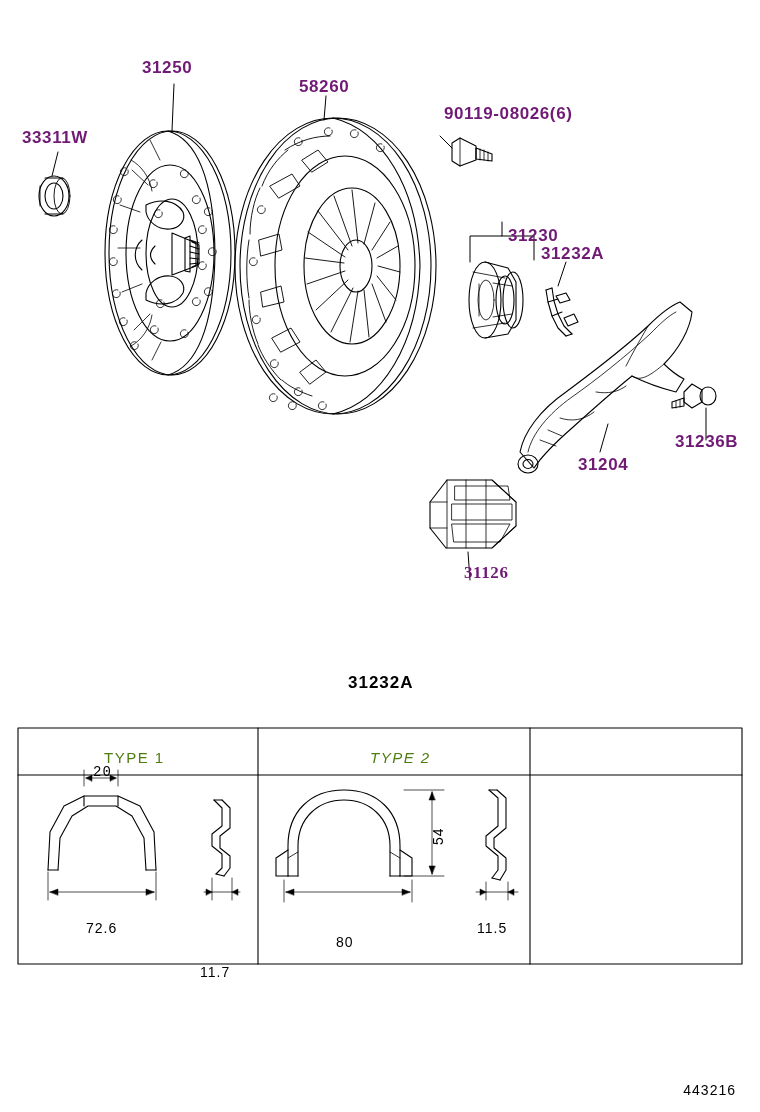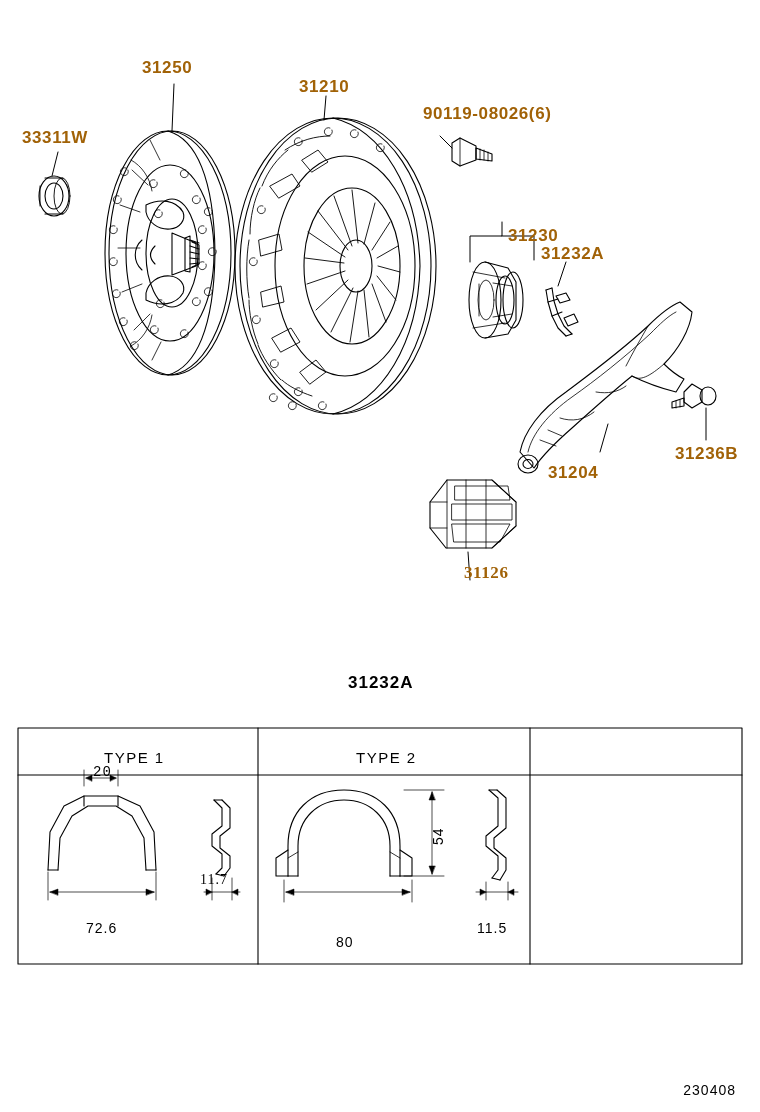--- a/index.html
+++ b/index.html
@@ -27,40 +27,40 @@
     height: 1112px;
     overflow: visible;
   }
   .lbl {
     position: absolute;
     font-family: "Liberation Sans", sans-serif;
     font-size: 17px;
     font-weight: bold;
     letter-spacing: 0.6px;
     white-space: nowrap;
-    color: #a16207;
+    color: #701a75;
   }
   .tbl-title {
     position: absolute;
     font-size: 17px;
     font-weight: bold;
     letter-spacing: 1px;
   }
   .dim {
     position: absolute;
     font-size: 14px;
     font-family: "Liberation Sans", sans-serif;
     letter-spacing: 1px;
     color: #000;
   }
   .type-hdr {
     position: absolute;
     font-size: 15px;
     letter-spacing: 1.5px;
-    color: #000000;
+    color: #4d7c0f;
   }
   .footer-code {
     position: absolute;
     right: 24px;
     bottom: 14px;
     font-size: 14px;
     letter-spacing: 1px;
   }
   .vert {
     transform: rotate(-90deg);
@@ -304,37 +304,37 @@
         <path d="M476 892 L518 892" stroke-width="0.7"></path>
         <path d="M486 892 L480 889 L480 895 Z" fill="#000" stroke-width="0.5"></path>
         <path d="M508 892 L514 889 L514 895 Z" fill="#000" stroke-width="0.5"></path>
       </g>
 
     </g>
   </svg>
 
   <div class="lbl" style="left:22px; top:128px;">33311W</div>
   <div class="lbl" style="left:142px; top:58px;">31250</div>
-  <div class="lbl" style="left:299px; top:77px;">31210</div>
-  <div class="lbl" style="left:423px; top:104px;">90119-08026(6)</div>
+  <div class="lbl" style="left:299px; top:77px;">58260</div>
+  <div class="lbl" style="left:444px; top:104px;">90119-08026(6)</div>
   <div class="lbl" style="left:508px; top:201px;margin-top:25px;">31230</div>
   <div class="lbl" style="left:541px; top:244px;">31232A</div>
-  <div class="lbl" style="left:548px; top:455px;margin-top:8px;">31204</div>
-  <div class="lbl" style="left:675px; top:444px;">31236B</div>
+  <div class="lbl" style="left:578px; top:455px;">31204</div>
+  <div class="lbl" style="left:675px; top:432px;">31236B</div>
   <div class="lbl" style="left:464px; top:563px;font-family:Liberation Serif, serif;">31126</div>
 
   <div class="tbl-title" style="left:348px; top:673px;">31232A</div>
 
   <div class="type-hdr" style="left:104px; top:749px;">TYPE  1</div>
-  <div class="type-hdr" style="left:356px; top:749px;">TYPE  2</div>
+  <div class="type-hdr" style="left:370px; top:749px;font-style:italic;">TYPE  2</div>
   <div class="type-hdr" style="left:620px; top:749px;"></div>
 
   <div class="dim" style="left:93px;  top:764px;font-family:Liberation Mono, monospace;">20</div>
   <div class="dim" style="left:86px;  top:920px;text-align:right;">72.6</div>
-  <div class="dim" style="left:200px; top:872px;font-family:Liberation Serif, serif;">11.7</div>
+  <div class="dim" style="left:200px; top:964px;">11.7</div>
 
   <div class="dim vert" style="left:430px; top:845px;">54</div>
   <div class="dim" style="left:336px; top:920px;margin-top:14px;">80</div>
   <div class="dim" style="left:477px; top:920px;">11.5</div>
 
-  <div class="footer-code">230408</div>
+  <div class="footer-code">443216</div>
 
 </div>
 
 </body></html>

